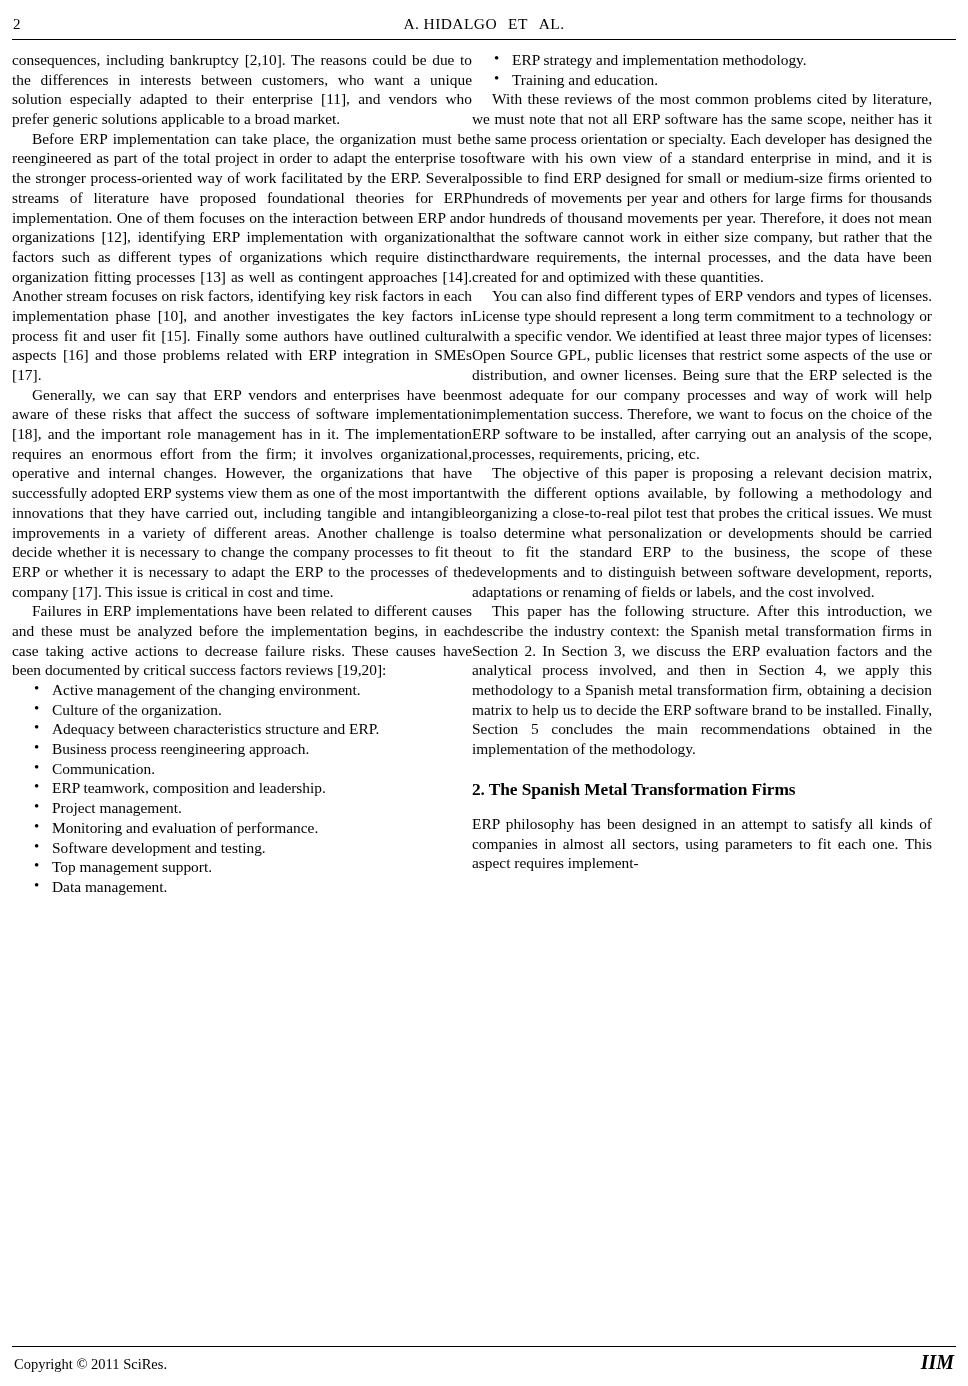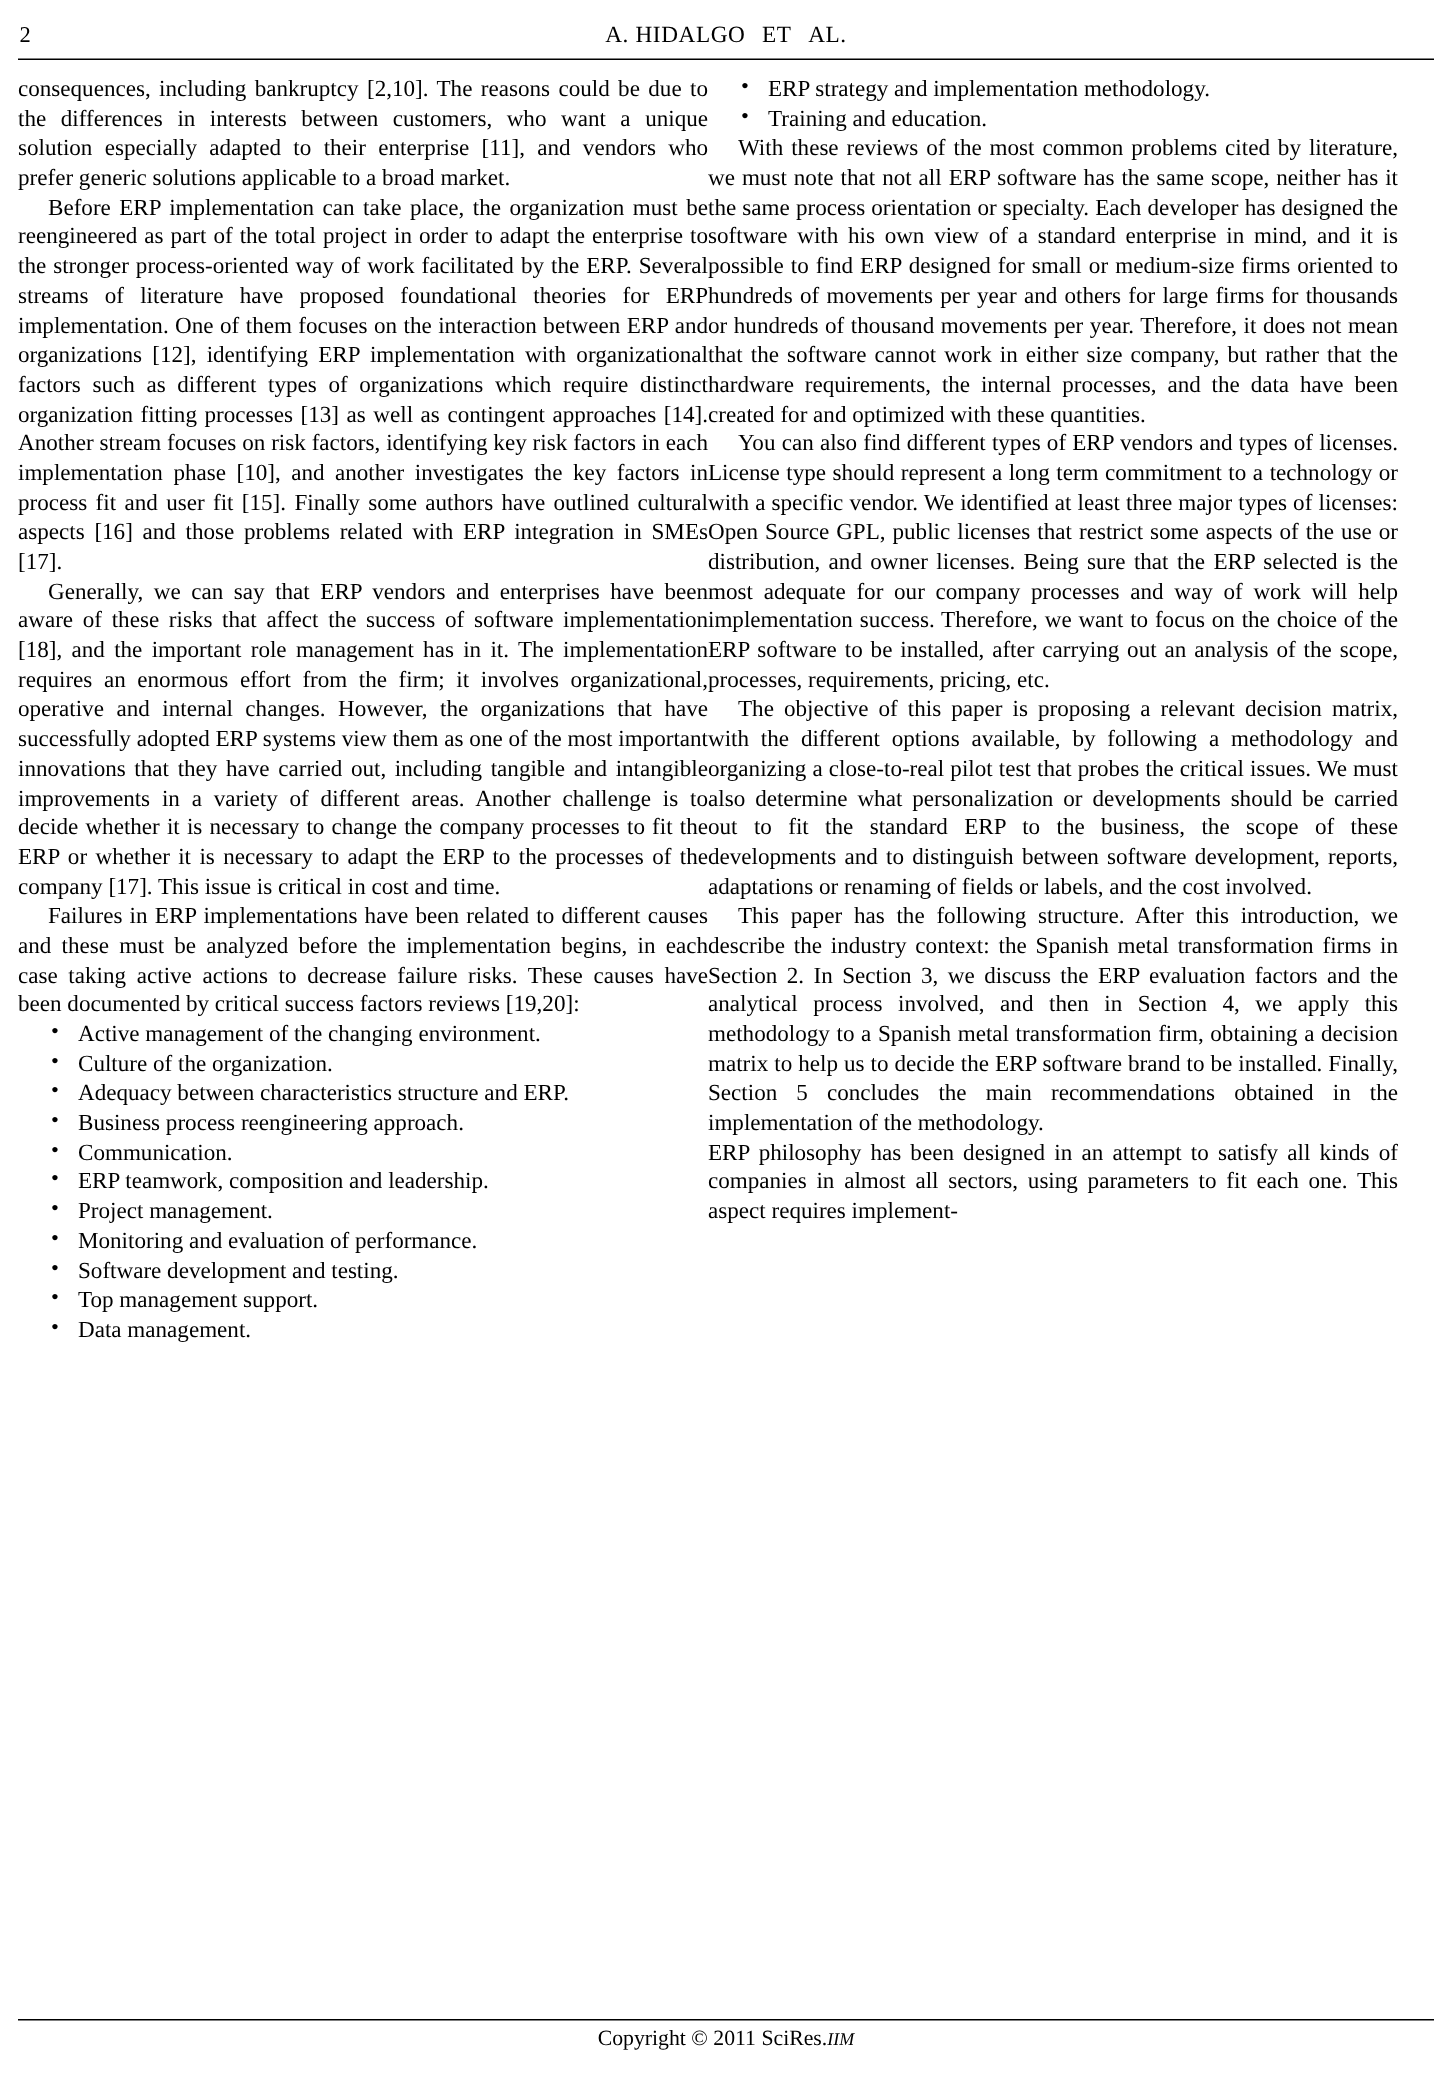--- a/index.html
+++ b/index.html
@@ -98,29 +98,29 @@
     right: 10px;
     bottom: 14px;
     height: 26px;
   }
   .footer .rule-bottom {
     border-top: 1.1px solid #000;
     margin: 0 2px 4px 2px;
   }
   .footer-row {
     display: flex;
-    justify-content: center;
+    justify-content: space-between;
     align-items: baseline;
     padding: 0 4px;
     font-size: 14.5px;
   }
   .footer-right {
-    font-weight: normal;
+    font-weight: bold;
     font-style: italic;
-    font-size: 12px;
+    font-size: 20px;
   }
 </style>
 </head>
 <body>
 
 <div class="page">
 
   <div class="running-head">
     <span class="page-number">2</span>
     <div class="head-title">
@@ -153,20 +153,21 @@
 
     <div class="col">
       <ul class="bullets">
         <li>ERP strategy and implementation methodology.</li>
         <li>Training and education.</li>
       </ul>
       <p>With these reviews of the most common problems cited by literature, we must note that not all ERP software has the same scope, neither has it the same process orientation or specialty. Each developer has designed the software with his own view of a standard enterprise in mind, and it is possible to find ERP designed for small or medium-size firms oriented to hundreds of movements per year and others for large firms for thousands or hundreds of thousand movements per year. Therefore, it does not mean that the software cannot work in either size company, but rather that the hardware requirements, the internal processes, and the data have been created for and optimized with these quantities.</p>
       <p>You can also find different types of ERP vendors and types of licenses. License type should represent a long term commitment to a technology or with a specific vendor. We identified at least three major types of licenses: Open Source GPL, public licenses that restrict some aspects of the use or distribution, and owner licenses. Being sure that the ERP selected is the most adequate for our company processes and way of work will help implementation success. Therefore, we want to focus on the choice of the ERP software to be installed, after carrying out an analysis of the scope, processes, requirements, pricing, etc.</p>
       <p>The objective of this paper is proposing a relevant decision matrix, with the different options available, by following a methodology and organizing a close-to-real pilot test that probes the critical issues. We must also determine what personalization or developments should be carried out to fit the standard ERP to the business, the scope of these developments and to distinguish between software development, reports, adaptations or renaming of fields or labels, and the cost involved.</p>
       <p>This paper has the following structure. After this introduction, we describe the industry context: the Spanish metal transformation firms in Section 2. In Section 3, we discuss the ERP evaluation factors and the analytical process involved, and then in Section 4, we apply this methodology to a Spanish metal transformation firm, obtaining a decision matrix to help us to decide the ERP software brand to be installed. Finally, Section 5 concludes the main recommendations obtained in the implementation of the methodology.</p>
+      <h2 class="section-heading">2. The Spanish Metal Transformation Firms</h2>
       <p class="noindent">ERP philosophy has been designed in an attempt to satisfy all kinds of companies in almost all sectors, using parameters to fit each one. This aspect requires implement-</p>
     </div>
 
   </div>
 
   <div class="footer">
     <div class="rule-bottom"></div>
     <div class="footer-row">
       <span>Copyright © 2011 SciRes.</span>
       <span class="footer-right">IIM</span>

